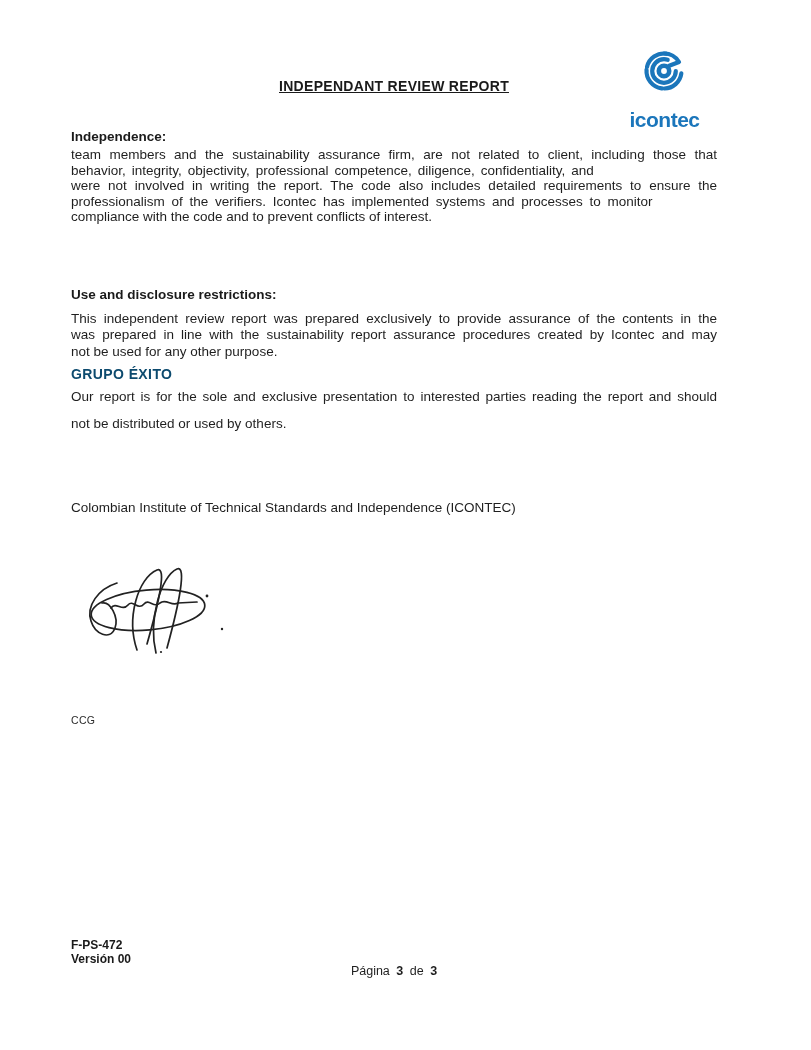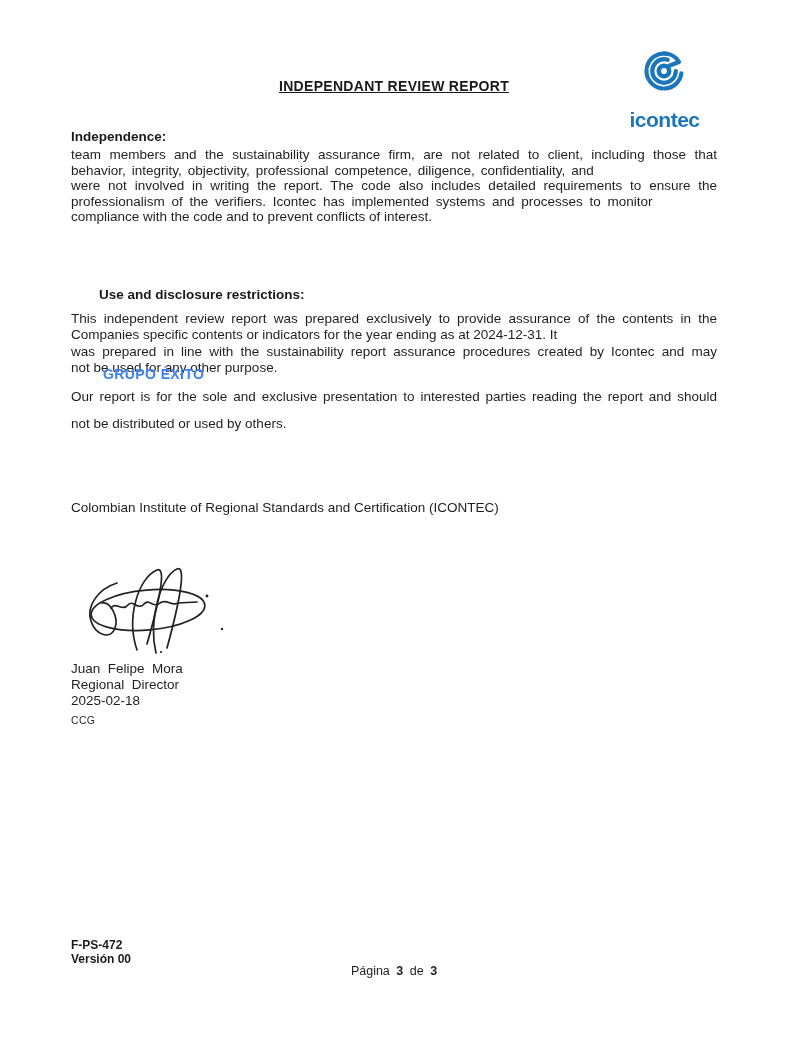--- a/index.html
+++ b/index.html
@@ -23,21 +23,21 @@
   .para .ln{
     font-size:13.5px;line-height:15.6px;height:15.6px;
     white-space:pre-wrap;color:#1f1f1f;
   }
   .para2 .ln{line-height:16.4px;height:16.4px;}
   .para3 .ln{line-height:27px;height:27px;}
   .just{text-align:justify;text-align-last:justify;}
   .sp2{word-spacing:2.2px;}
   .sp3{word-spacing:3px;}
   .overlay-company{
-    top:366px;font-size:14px;font-weight:bold;letter-spacing:.4px;color:#3b82f6;margin-left:32px;
+    top:366px;font-size:14px;font-weight:bold;letter-spacing:.4px;color:#0c4a6e;
   }
   .institute{top:500px;font-size:13.5px;}
   .name-block div{
     font-size:13.5px;line-height:16.2px;white-space:pre-wrap;
   }
   .initials{top:714px;font-size:10.5px;letter-spacing:.3px;color:#2a2a2a;}
   .footer-left div{
     font-size:12px;font-weight:bold;line-height:13.5px;white-space:pre-wrap;color:#1a1a1a;
   }
   .footer-center{
@@ -75,55 +75,49 @@
 
   <div class="abs col heading" style="top:129px;">Independence:</div>
   <div class="abs col para" style="top:147px;">
     <div class="ln just">team members and the sustainability assurance firm, are not related to client, including those that</div>
     <div class="ln sp2">behavior, integrity, objectivity, professional competence, diligence, confidentiality, and</div>
     <div class="ln just">were not involved in writing the report. The code also includes detailed requirements to ensure the</div>
     <div class="ln sp3">professionalism of the verifiers. Icontec has implemented systems and processes to monitor</div>
     <div class="ln">compliance with the code and to prevent conflicts of interest.</div>
   </div>
 
-  <div class="abs col heading" style="top:287px;margin-left:28px;">Use and disclosure restrictions:</div>
+  <div class="abs col heading" style="top:287px;">Use and disclosure restrictions:</div>
   <div class="abs col para para2" style="top:311px;">
     <div class="ln just">This independent review report was prepared exclusively to provide assurance of the contents in the</div>
-    <div class="ln">Companies specific contents or indicators for the year ending as at 2024-12-31. It</div>
     <div class="ln just">was prepared in line with the sustainability report assurance procedures created by Icontec and may</div>
     <div class="ln">not be used for any other purpose.</div>
   </div>
 
   <div class="abs col overlay-company">GRUPO ÉXITO</div>
 
   <div class="abs col para para3" style="top:383px;">
     <div class="ln just">Our report is for the sole and exclusive presentation to interested parties reading the report and should</div>
     <div class="ln">not be distributed or used by others.</div>
   </div>
 
-  <div class="abs col institute">Colombian Institute of Regional Standards and Certification (ICONTEC)</div>
+  <div class="abs col institute">Colombian Institute of Technical Standards and Independence (ICONTEC)</div>
 
   <div class="abs" style="left:82px;top:555px;width:150px;height:105px;">
     <svg width="150" height="105" viewBox="82 555 150 105" fill="none" stroke="#222222" stroke-width="1.7" stroke-linecap="round">
       <ellipse cx="148" cy="610" rx="57" ry="20" transform="rotate(-5 148 610)"></ellipse>
       <path d="M137,650 C126,618 138,578 157,570 C167,566 159,602 147,644"></path>
       <path d="M156,653 C148,620 161,576 177,569 C187,565 179,604 167,648"></path>
       <path d="M117,583 C98,589 86,606 91,621 C95,634 110,641 115,628 C119,617 110,601 102,603"></path>
       <path d="M111,608 C116,601 122,612 128,605 C133,599 138,611 144,604 C149,598 154,609 160,603 C166,598 172,607 178,603 L197,602"></path>
       <circle cx="207" cy="596" r="1.4" fill="#222222" stroke="none"></circle>
       <circle cx="222" cy="629" r="1.2" fill="#222222" stroke="none"></circle>
       <circle cx="161" cy="652" r="1.1" fill="#222222" stroke="none"></circle>
     </svg>
   </div>
 
-  <div class="abs col name-block" style="top:661px;">
-    <div>Juan  Felipe  Mora</div>
-    <div>Regional  Director</div>
-    <div>2025-02-18</div>
-  </div>
   <div class="abs col initials">CCG</div>
 
   <div class="abs col footer-left" style="top:939px;">
     <div>F-PS-472</div>
     <div>Versión 00</div>
   </div>
   <div class="abs col footer-center">
     <span class="gap">Página</span>
     <span class="b gap">3</span>
     <span class="gap">de</span>

